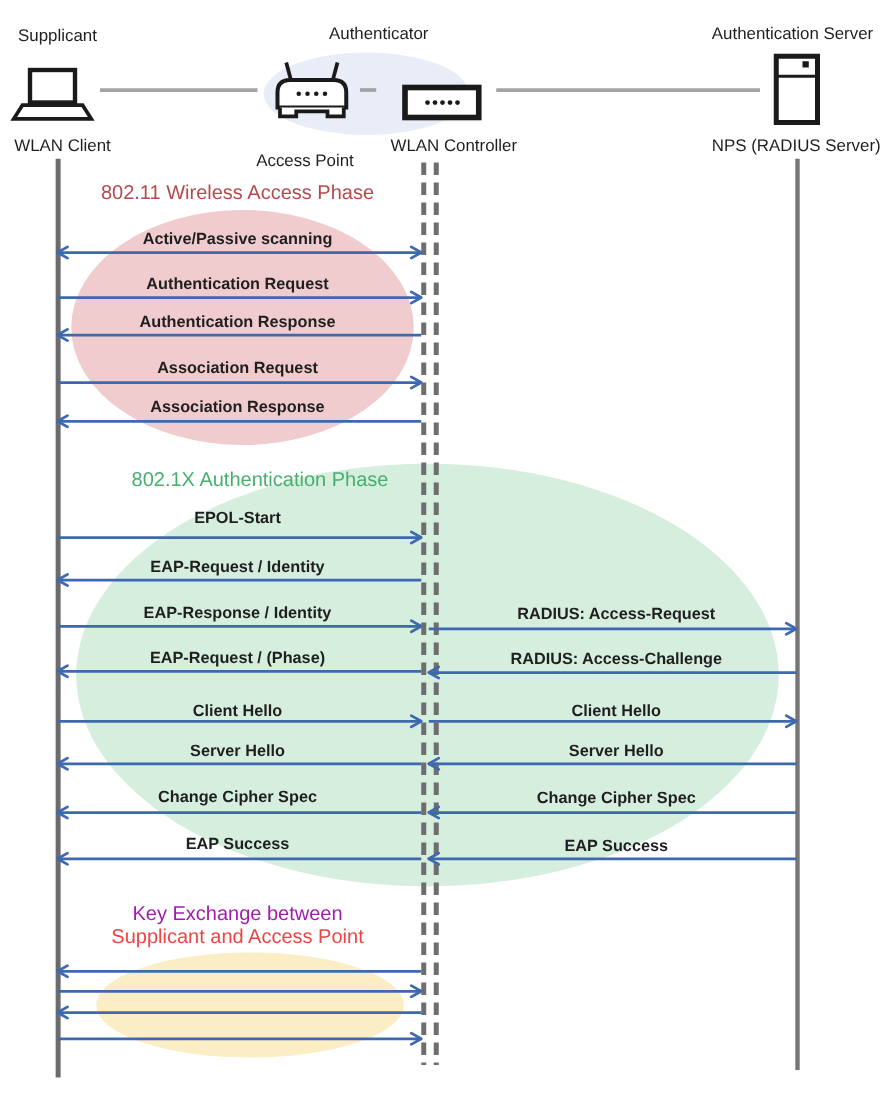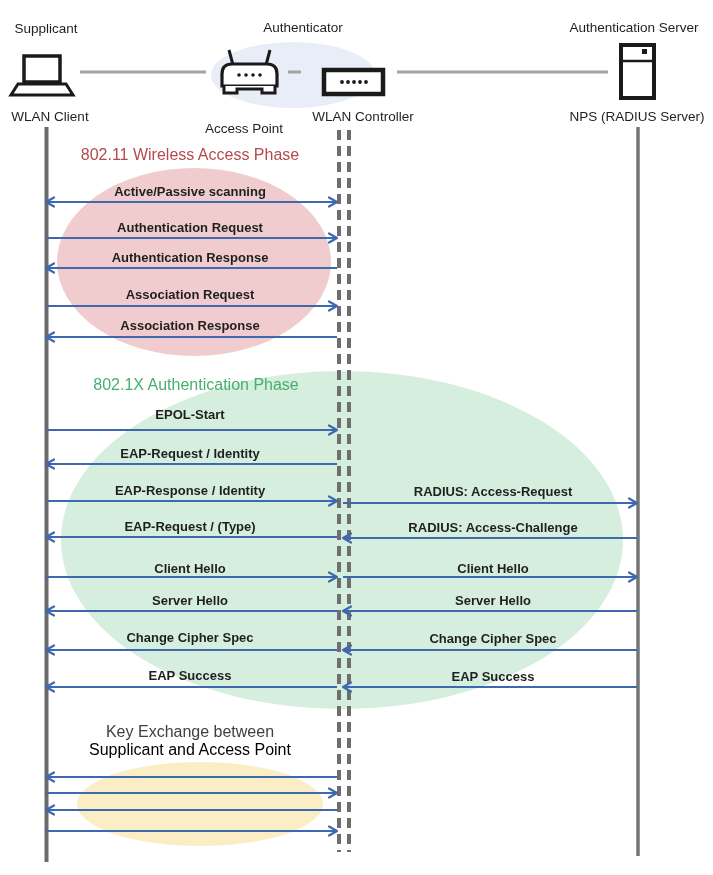--- a/index.html
+++ b/index.html
@@ -109,33 +109,33 @@
 <div class="t actor" style="left:46px;top:28px">Supplicant</div>
 <div class="t actor" style="left:303px;top:27px">Authenticator</div>
 <div class="t actor" style="left:634px;top:27px">Authentication Server</div>
 
 <div class="t cap" style="left:50px;top:116px">WLAN Client</div>
 <div class="t cap" style="left:244px;top:128px">Access Point</div>
 <div class="t cap" style="left:363px;top:116px">WLAN Controller</div>
 <div class="t cap" style="left:637px;top:116px">NPS (RADIUS Server)</div>
 
 <div class="t title" style="left: 190px; top: 155px; color: rgb(181, 73, 77);">802.11 Wireless Access Phase</div>
-<div class="t title" style="left: 196px; top: 385px; color: rgb(71, 175, 110);">802.1X Authentication Phase</div>
-<div class="t title" style="left: 190px; top: 732px; color: #404040;">Key Exchange between</div>
-<div class="t title" style="left: 190px; top: 750px; color: #000000;">Supplicant and Access Point</div>
+<div class="t title" style="left: 208px; top: 385px; color: rgb(71, 175, 110);">802.1X Authentication Phase</div>
+<div class="t title" style="left: 190px; top: 732px; color: #a21caf;">Key Exchange between</div>
+<div class="t title" style="left: 190px; top: 750px; color: #ef4444;">Supplicant and Access Point</div>
 
 <div class="t msg" style="left:190px;top:191px">Active/Passive scanning</div>
 <div class="t msg" style="left:190px;top:227px">Authentication Request</div>
 <div class="t msg" style="left:190px;top:257px">Authentication Response</div>
 <div class="t msg" style="left:190px;top:294px">Association Request</div>
 <div class="t msg" style="left:190px;top:325px">Association Response</div>
 <div class="t msg" style="left:190px;top:414px">EPOL-Start</div>
 <div class="t msg" style="left:190px;top:453px">EAP-Request / Identity</div>
 <div class="t msg" style="left:190px;top:490px">EAP-Response / Identity</div>
-<div class="t msg" style="left:190px;top:526px">EAP-Request / (Type)</div>
+<div class="t msg" style="left:190px;top:526px">EAP-Request / (Phase)</div>
 <div class="t msg" style="left:190px;top:568px">Client Hello</div>
 <div class="t msg" style="left:190px;top:600px">Server Hello</div>
 <div class="t msg" style="left:190px;top:637px">Change Cipher Spec</div>
 <div class="t msg" style="left:190px;top:675px">EAP Success</div>
 
 <div class="t msg" style="left:493px;top:491px">RADIUS: Access-Request</div>
 <div class="t msg" style="left:493px;top:527px">RADIUS: Access-Challenge</div>
 <div class="t msg" style="left:493px;top:568px">Client Hello</div>
 <div class="t msg" style="left:493px;top:600px">Server Hello</div>
 <div class="t msg" style="left:493px;top:638px">Change Cipher Spec</div>

